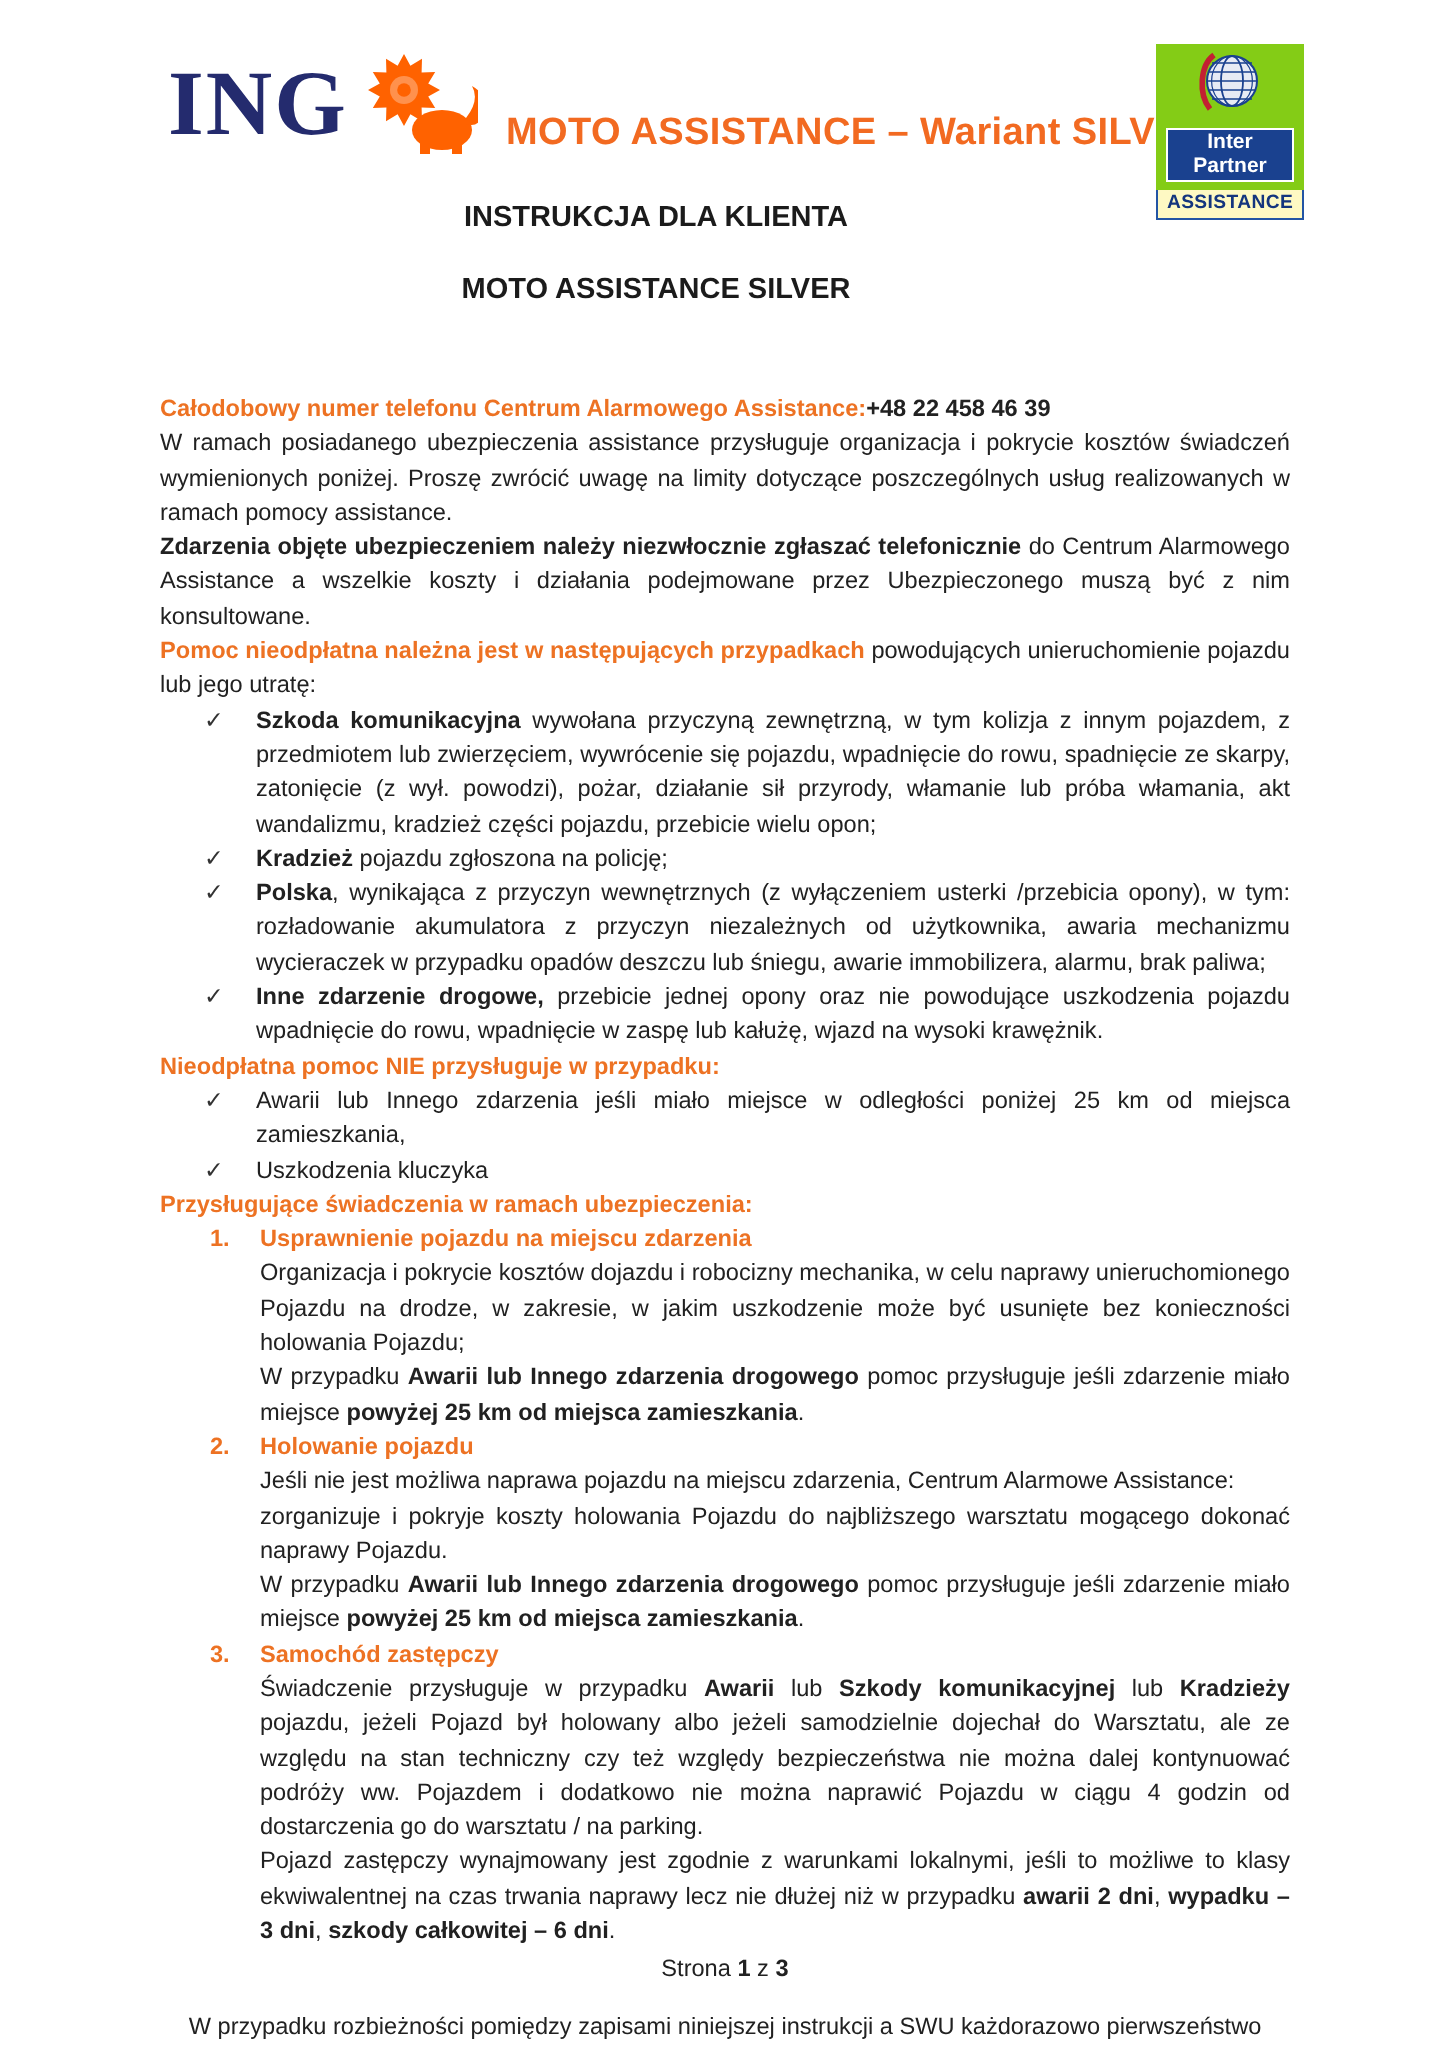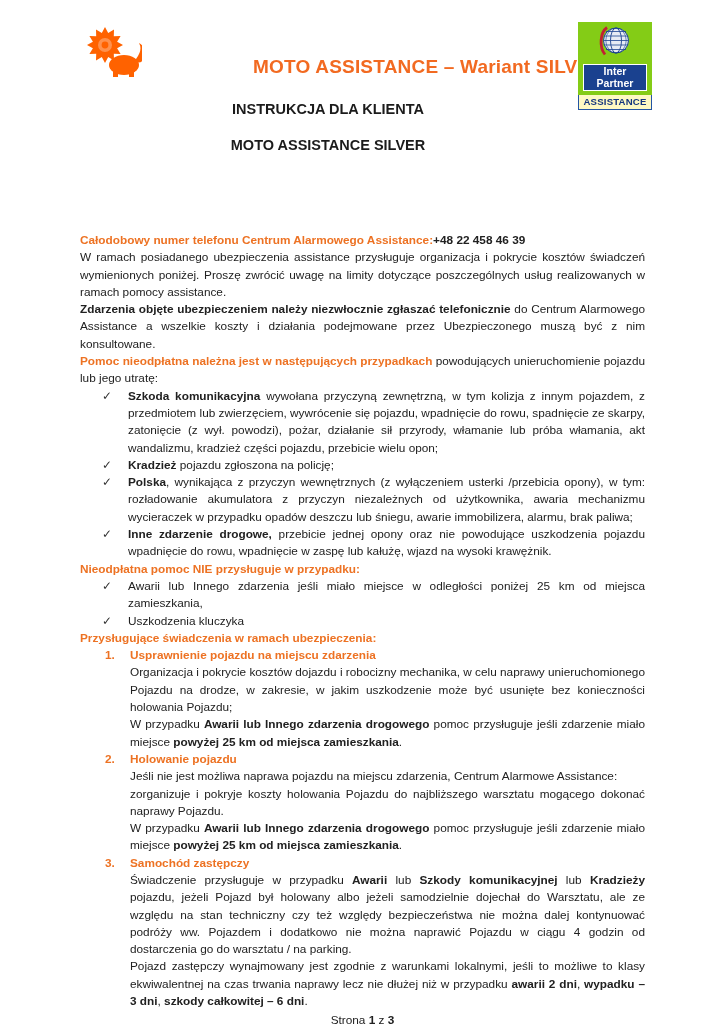--- a/index.html
+++ b/index.html
@@ -20,38 +20,39 @@
   .pl-blue{background:#84cc16;padding:3px 0 4px;display:flex;flex-direction:column;align-items:center;}
   .ip-box{margin-top:1px;border:1px solid #ffffff;background:#1A418F;color:#ffffff;font-weight:bold;
           font-size:10.5px;line-height:11.5px;padding:1px 5px;text-align:center;min-width:52px;}
   .as-strip{background:#fef9c3;border:1px solid #2355A4;border-top:none;color:#14357E;font-weight:bold;
             font-size:9.6px;line-height:12px;text-align:center;letter-spacing:0.2px;padding:1px 0;}
   .subtitle{position:absolute;left:0;width:656px;text-align:center;font-weight:bold;font-size:14.5px;color:#1b1b1b;}
   .s1{top:101px;}
   .s2{top:137px;}
   
   .content{position:absolute;left:80px;top:196px;width:565px;}
-  .info-row{display:flex;margin-top:36px;}
+  .info-row{display:flex;}
   .info-row .lbl{flex:0 0 350px;white-space:nowrap;}
   .blk{position:relative;text-align:justify;}
   .blk.heading,.blk.numbered{text-align:left;}
   .blk.check{padding-left:48px;}
   .blk.check .marker{position:absolute;left:22px;top:0;color:#333;}
   .blk.numbered{padding-left:50px;}
   .blk.numbered .marker{position:absolute;left:25px;top:0;}
   .blk.sub{padding-left:50px;}
   .page-indicator{text-align:center;margin-top:2px;}
   .footer-note{text-align:center;margin-top:11px;}
 </style>
 </head>
 <body>
 
 <div class="page">
 
   <div class="ing-logo">
+    <span class="ing-word">ING</span>
     <span class="ing-lion">
       <svg width="58" height="52" viewBox="0 0 58 52">
         <polygon fill="#FF6200" points="39,19 33.1,22.2 36.6,28 29.8,27.8 30,34.6 24.2,31.1 21,37 17.8,31.1 12,34.6 12.2,27.8 5.4,28 8.9,22.2 3,19 8.9,15.8 5.4,10 12.2,10.2 12,3.4 17.8,6.9 21,1 24.2,6.9 30,3.4 29.8,10.2 36.6,10 33.1,15.8"></polygon>
         <circle cx="21" cy="19" r="7" fill="#ffffff" opacity="0.3"></circle>
         <circle cx="21" cy="19" r="3.4" fill="#FF6200"></circle>
         <ellipse cx="40" cy="39" rx="15" ry="10" fill="#FF6200"></ellipse>
         <path d="M52 33 q7 -9 3 -16 q9 5 5 15 q-2 6 -8 4 z" fill="#FF6200"></path>
         <rect x="29" y="45" width="5" height="6" fill="#FF6200"></rect>
         <rect x="45" y="45" width="5" height="6" fill="#FF6200"></rect>
       </svg>

